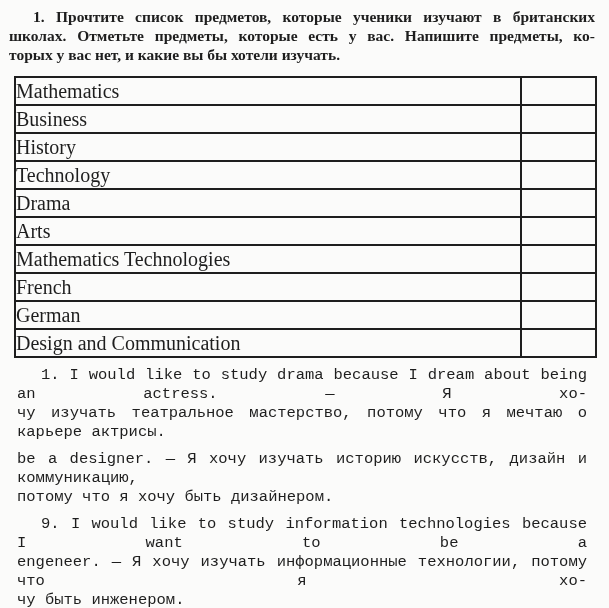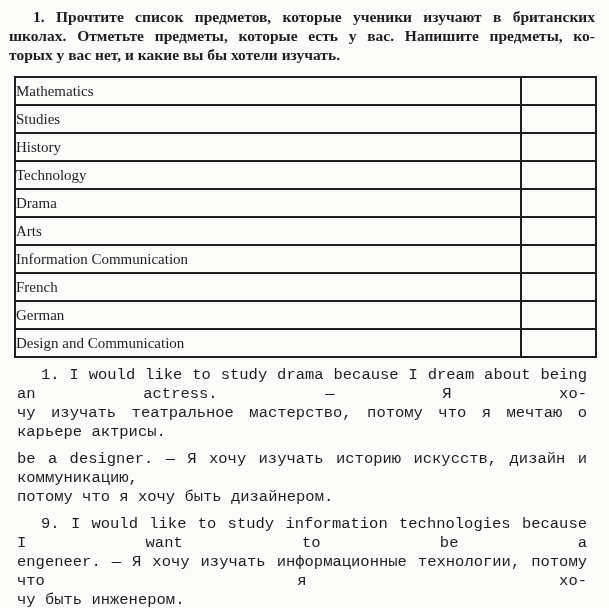--- a/index.html
+++ b/index.html
@@ -36,21 +36,21 @@
   table.subjects {
     border-collapse: collapse;
     table-layout: fixed;
     width: 581px;
     margin: 12px 0 0 5px;
   }
   table.subjects td {
     border: 2px solid #1e1e1e;
     height: 26px;
     line-height: 26px;
-    font-size: 15px;
+    font-size: 20px;
     padding: 0;
     overflow: hidden;
   }
   td.subject-cell { padding-left: 6px; }
   td.check-cell   { }
 
   .answers { margin-top: 7px; }
   .answer-para { margin: 8px; font-family: Liberation Mono, monospace; }
 </style>
 </head>
@@ -68,41 +68,41 @@
     <colgroup>
       <col style="width:506px">
       <col style="width:75px">
     </colgroup>
     <tbody>
       <tr>
         <td class="subject-cell">Mathematics</td>
         <td class="check-cell"></td>
       </tr>
       <tr>
-        <td class="subject-cell">Studies</td>
+        <td class="subject-cell">Business</td>
         <td class="check-cell"></td>
       </tr>
       <tr>
         <td class="subject-cell">History</td>
         <td class="check-cell"></td>
       </tr>
       <tr>
         <td class="subject-cell">Technology</td>
         <td class="check-cell"></td>
       </tr>
       <tr>
         <td class="subject-cell">Drama</td>
         <td class="check-cell"></td>
       </tr>
       <tr>
         <td class="subject-cell">Arts</td>
         <td class="check-cell"></td>
       </tr>
       <tr>
-        <td class="subject-cell">Information Communication</td>
+        <td class="subject-cell">Mathematics Technologies</td>
         <td class="check-cell"></td>
       </tr>
       <tr>
         <td class="subject-cell">French</td>
         <td class="check-cell"></td>
       </tr>
       <tr>
         <td class="subject-cell">German</td>
         <td class="check-cell"></td>
       </tr>

